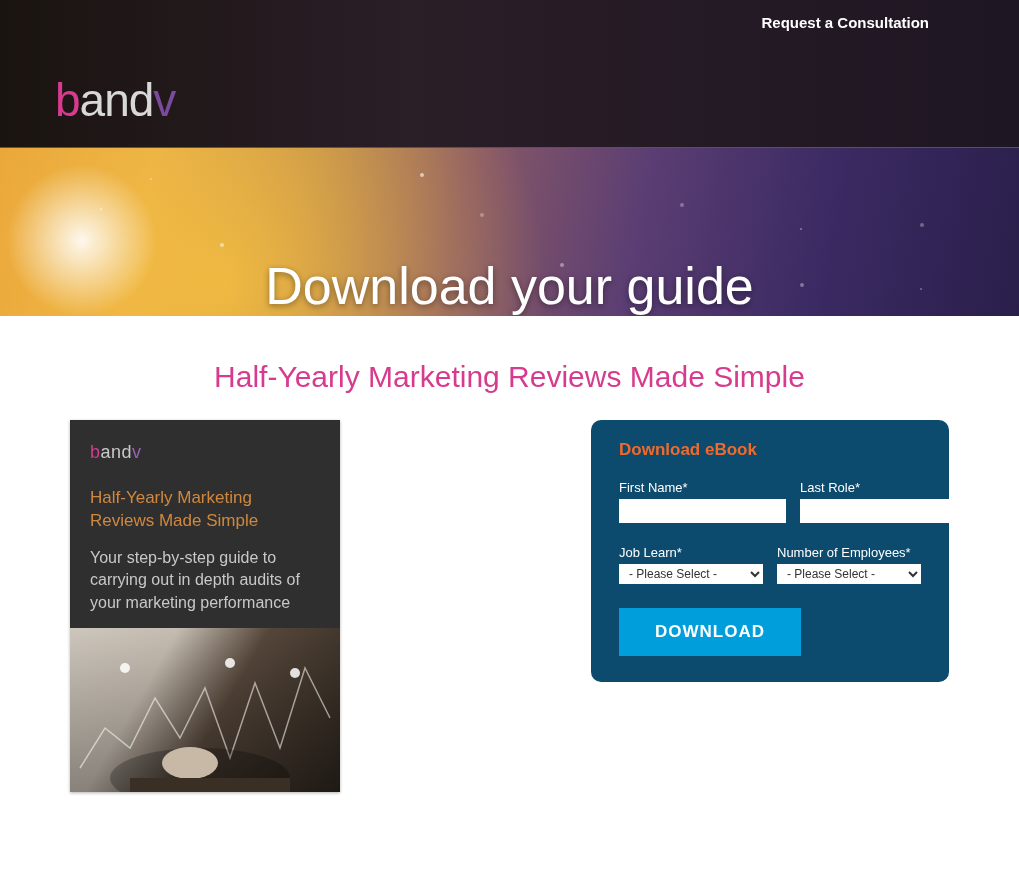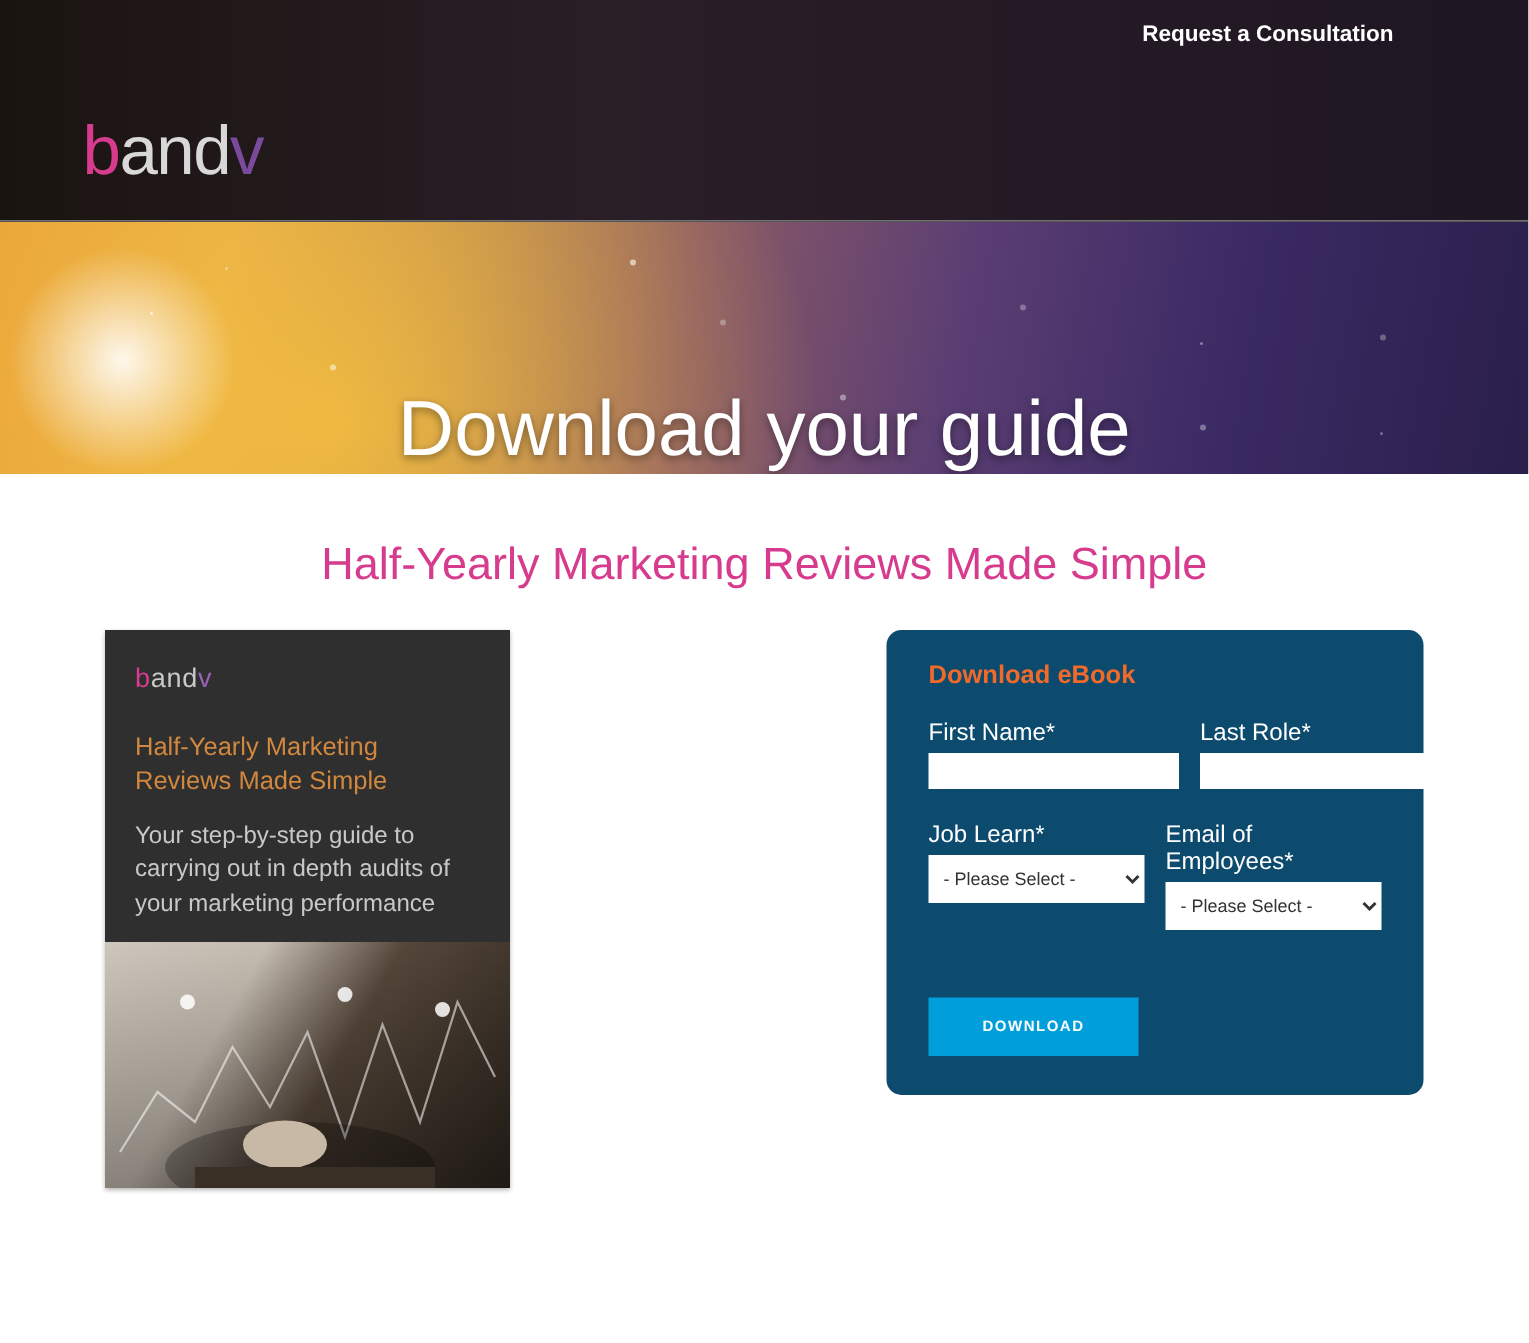--- a/index.html
+++ b/index.html
@@ -142,40 +142,40 @@
     color: #fff;
   }
   .form-title {
     color: #f26a2a;
     font-size: 17px;
     font-weight: 600;
     margin-bottom: 20px;
   }
   .row { display:flex; gap:14px; margin-bottom: 22px;}
   .field { flex:1; display:flex; flex-direction:column; }
-  .field label { font-size: 16px; margin-bottom: 4px; font-weight:400;}
+  .field label { font-size: 13px; margin-bottom: 4px; font-weight:400;}
   .field input, .field select {
     height: 24px;
     border: none;
     background: #fff;
     font-size: 12px;
     padding: 0 6px;
     color:#333;
   }
-  .field select { height:32px; }
+  .field select { height:20px; }
   .download-btn {
     background: #009fdb;
     color: #fff;
     border: none;
     padding: 14px 36px;
-    font-size: 10px;
+    font-size: 17px;
     font-weight: 700;
     letter-spacing: 1px;
     cursor: pointer;
-    margin-top: 23px;
+    margin-top: 2px;
   }
 </style>
 </head>
 <body>
 
 <div class="top-bar">
   <div class="consult-link">Request a Consultation</div>
   <div class="logo">
     <span class="b">b</span><span class="and">and</span><span class="v">v</span>
   </div>
@@ -247,21 +247,21 @@
 
 
       <div class="row">
         <div class="field">
           <label>Job Learn*</label>
           <select>
             <option>- Please Select -</option>
           </select>
         </div>
         <div class="field">
-          <label>Email of Employees*</label>
+          <label>Number of Employees*</label>
           <select>
             <option>- Please Select -</option>
           </select>
         </div>
       </div>
 
       <button class="download-btn">DOWNLOAD</button>
     </div>
 
   </div>

